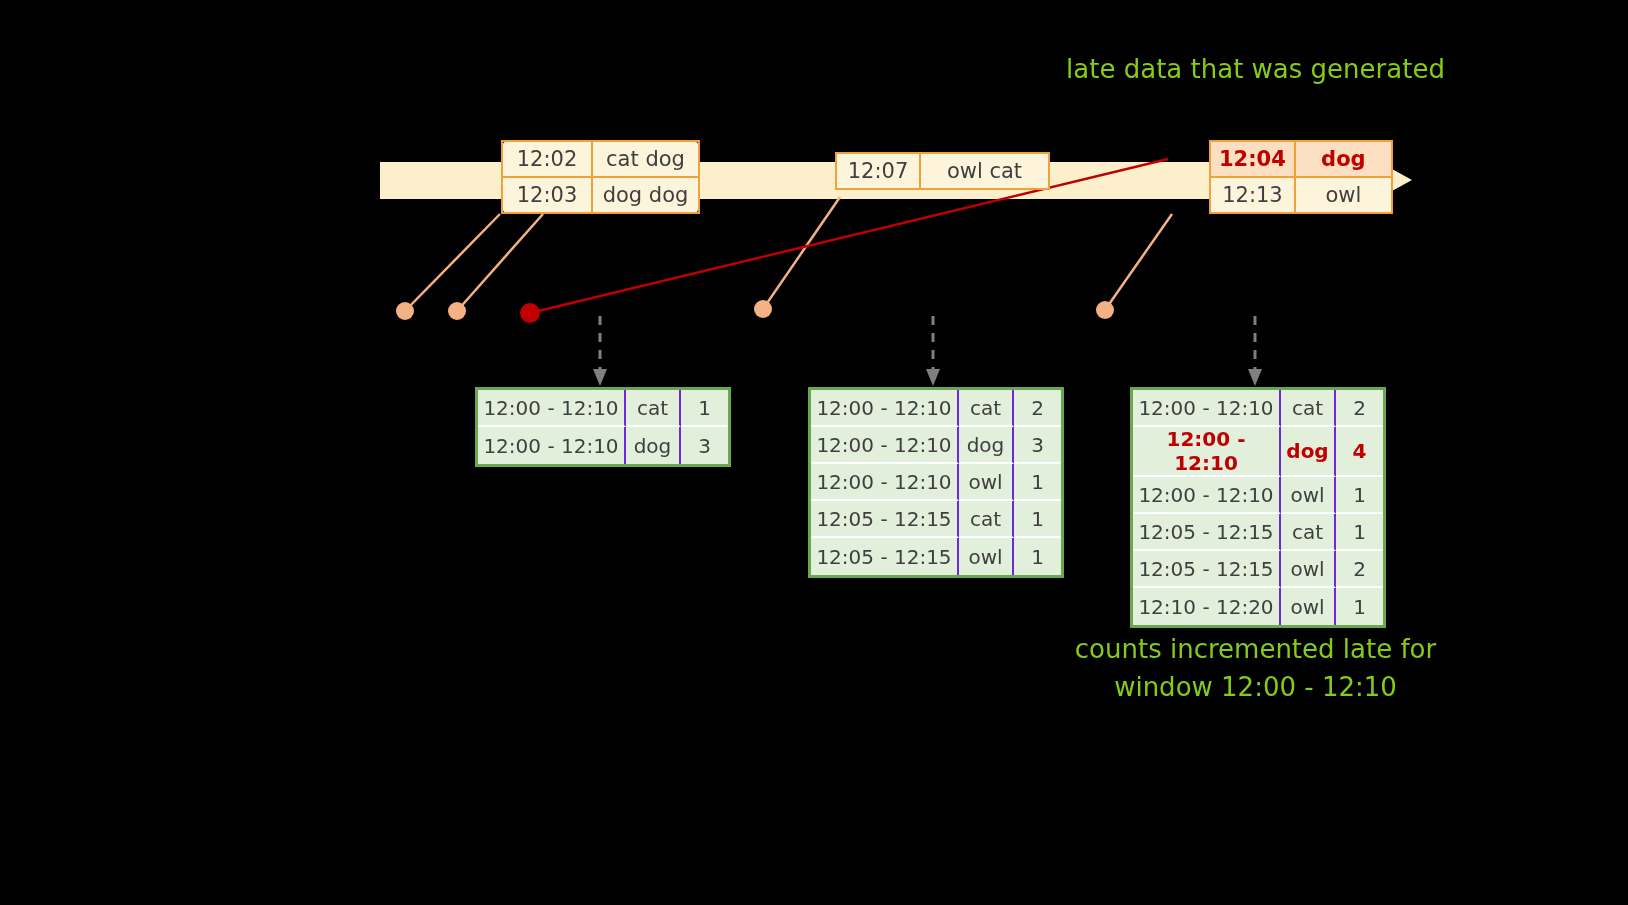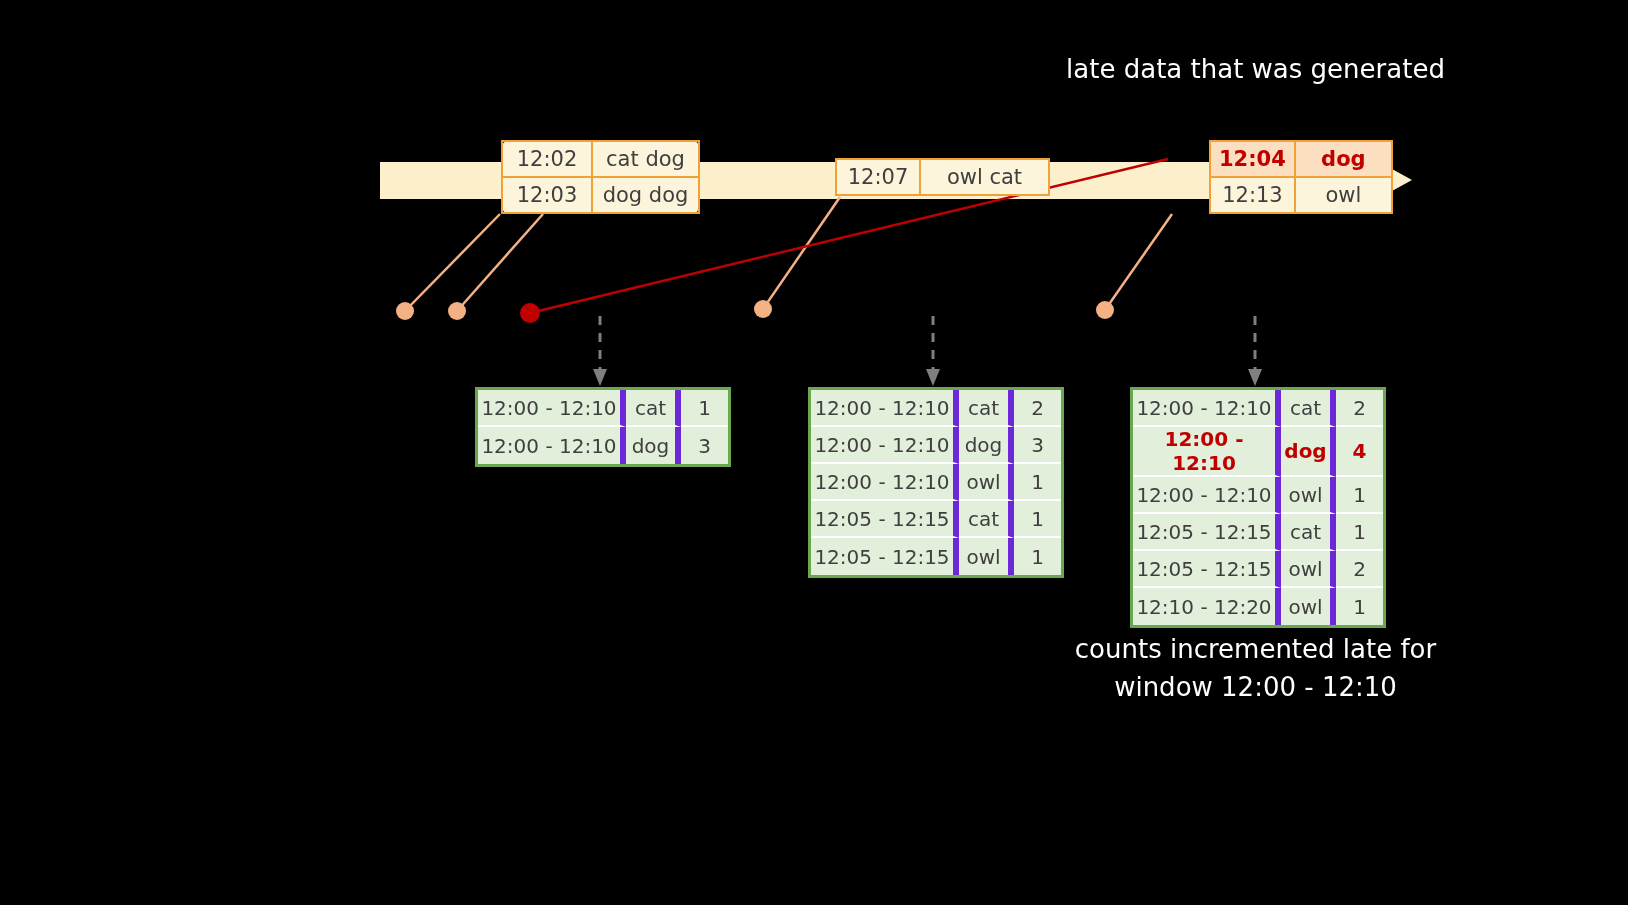--- a/index.html
+++ b/index.html
@@ -10,21 +10,21 @@
     width: 1628px;
     height: 905px;
     background: #000;
     overflow: hidden;
   }
   .overlay { position: absolute; left: 0; top: 0; }
 
   .note {
     position: absolute;
     text-align: center;
-    color: #ffffff;
+    color: #84cc16;
     font-size: 26px;
     line-height: 38px;
     font-weight: 500;
   }
 
   
   .event-box {
     position: absolute;
     border-collapse: collapse;
     background: #fdf4dc;
@@ -51,21 +51,21 @@
     border-spacing: 0;
     border: 3px solid #6aa84f;
     background: #e2efda;
   }
   .result-table td {
     height: 37px;
     text-align: center;
     vertical-align: middle;
     font-size: 20px;
     color: #3f3f3f;
-    border-right: 6px solid #6d28d9;
+    border-right: 2px solid #6d28d9;
     border-bottom: 2px solid #ffffff;
     padding: 0;
   }
   .result-table tr:last-child td { border-bottom: none; }
   .result-table td:last-child { border-right: none; }
   .result-table td.win { width: 148px; }
   .result-table td.word { width: 55px; }
   .result-table td.cnt { width: 47px; }
   .result-table tr.hl td { color: #c00000; font-weight: 700; }
 
@@ -122,21 +122,21 @@
       <td style="width:90px">12:02</td>
       <td style="width:107px">cat dog</td>
     </tr>
     <tr>
       <td>12:03</td>
       <td>dog dog</td>
     </tr>
   </tbody>
     </table>
 
-  <table class="event-box" style="left:835px; top:158px;padding-left:20px;">
+  <table class="event-box" style="left:835px; top:152px;padding-left:20px;">
     <tbody>
         <tr>
       <td style="width:84px">12:07</td>
       <td style="width:129px">owl cat</td>
     </tr>
   </tbody>
     </table>
 
   <table class="event-box" style="left:1168px; top:140px;margin-left:41px;">
     <tbody>

